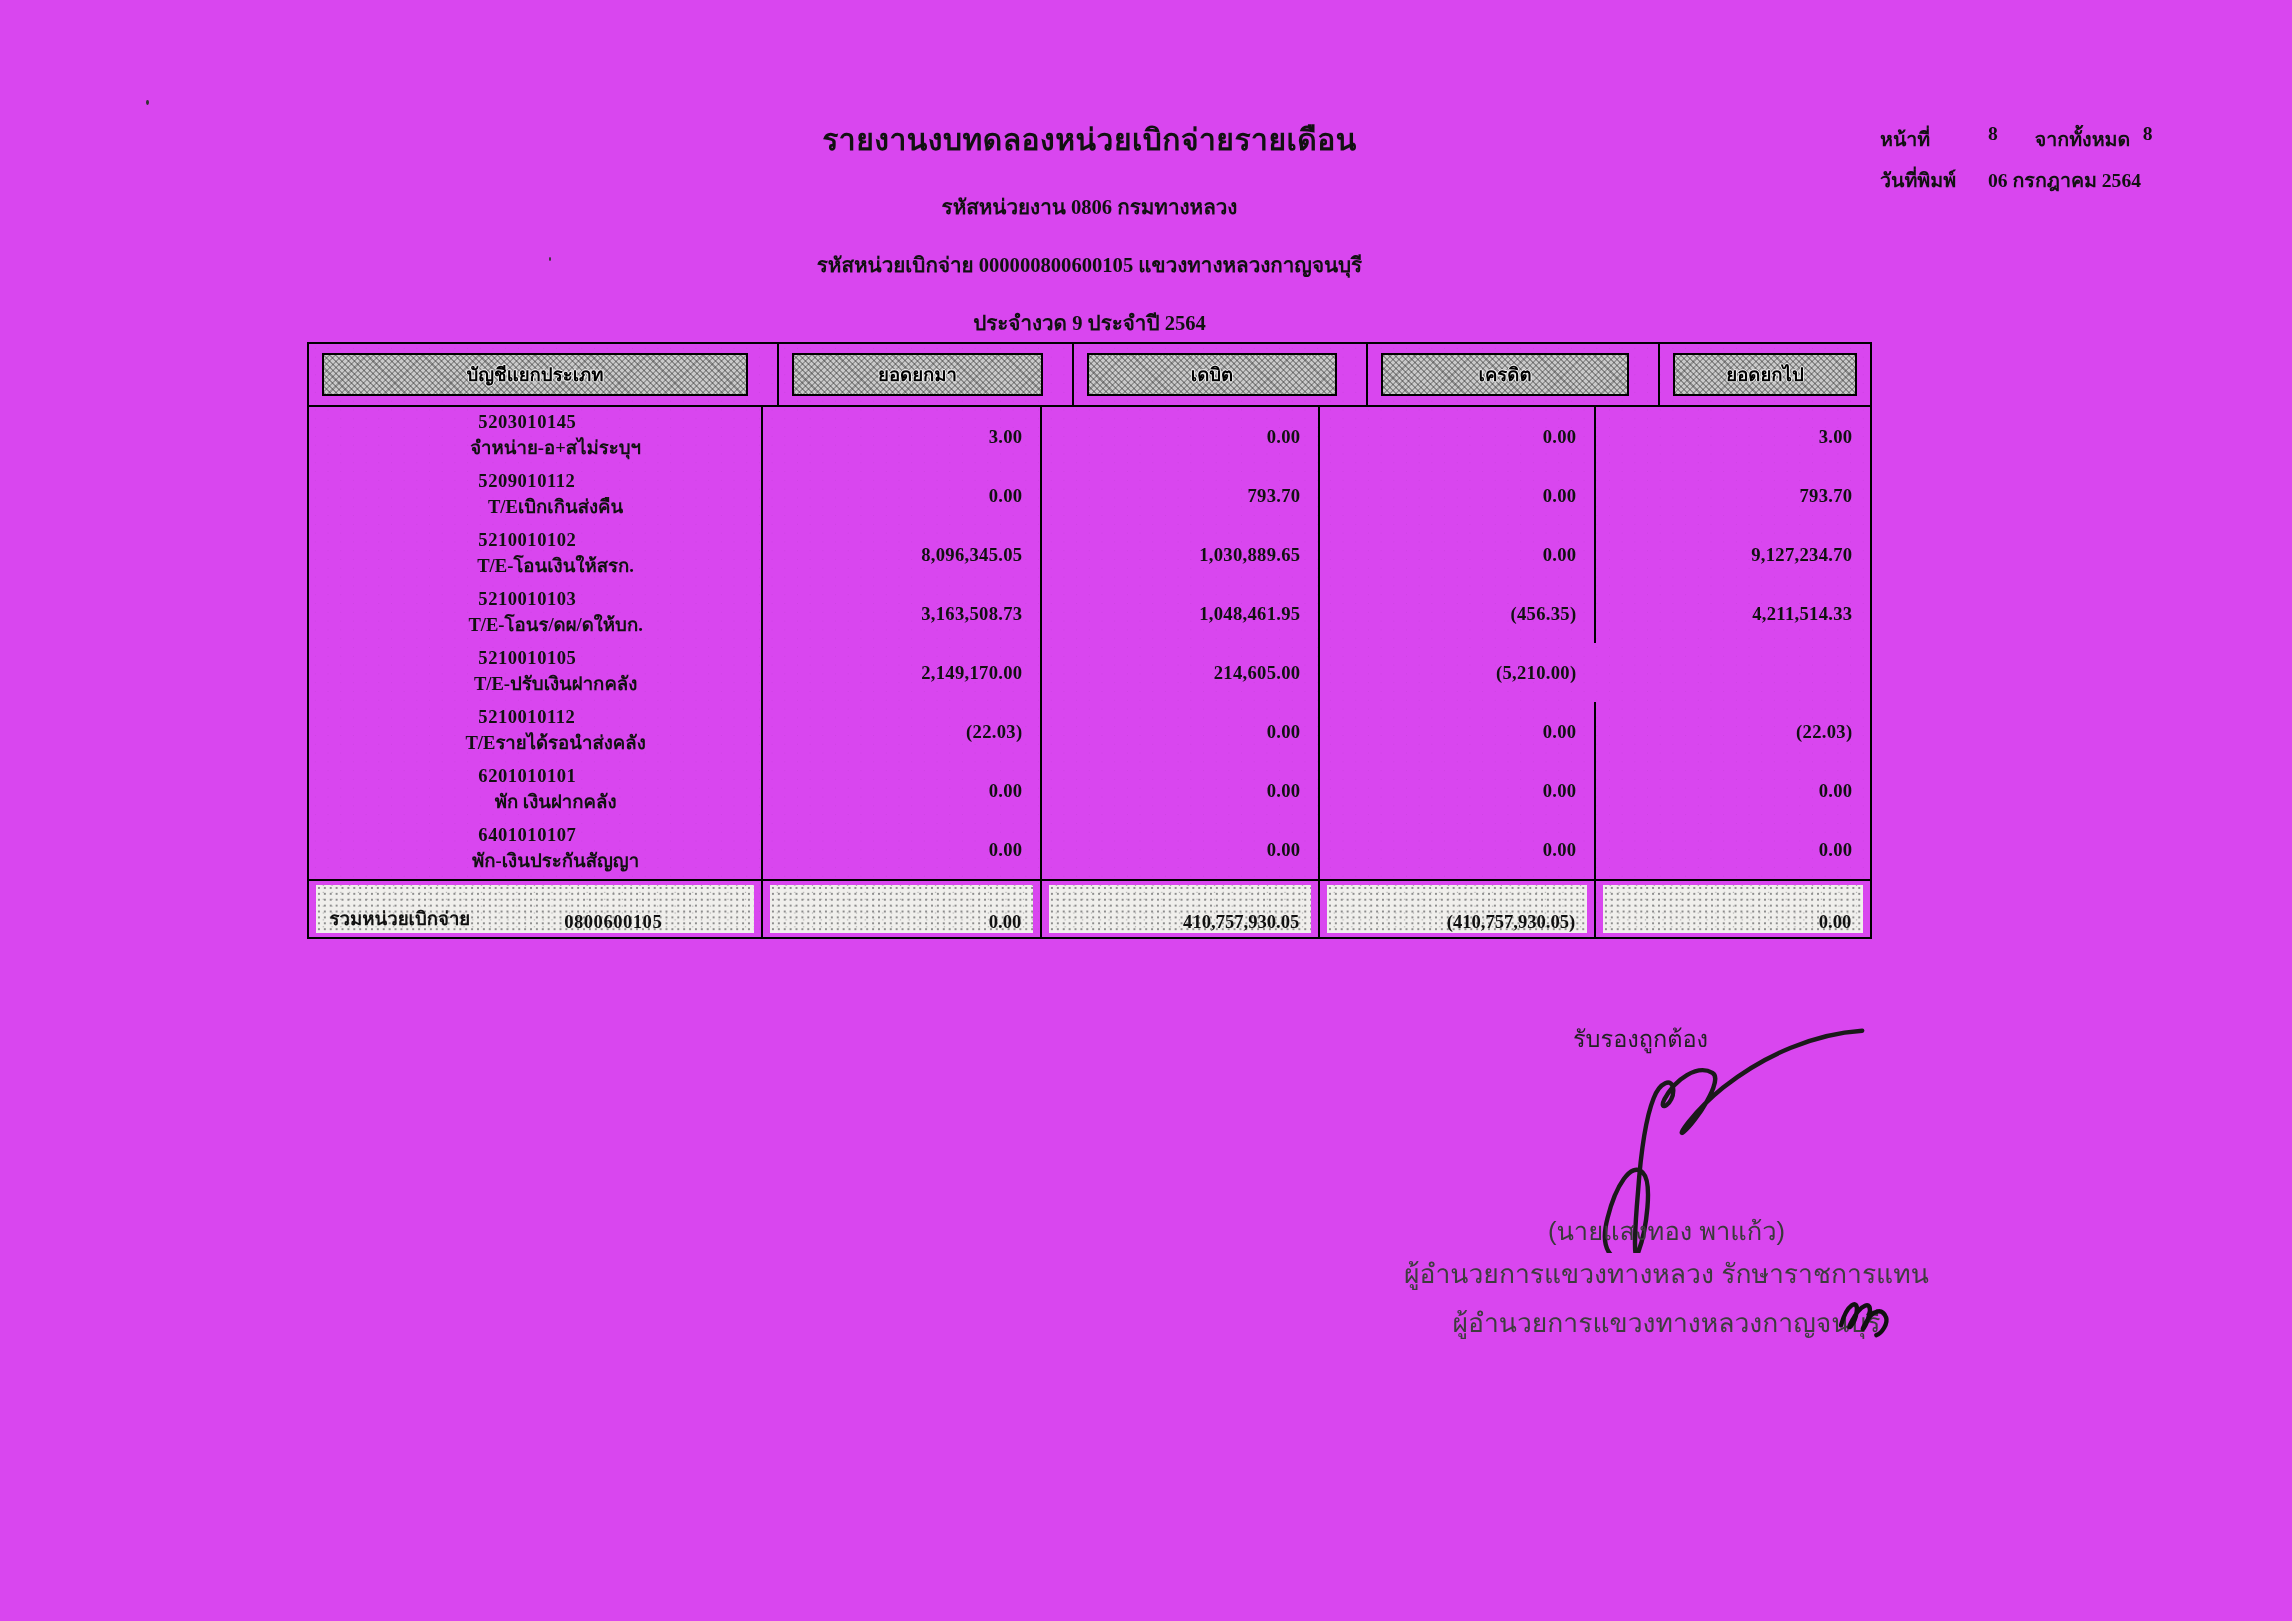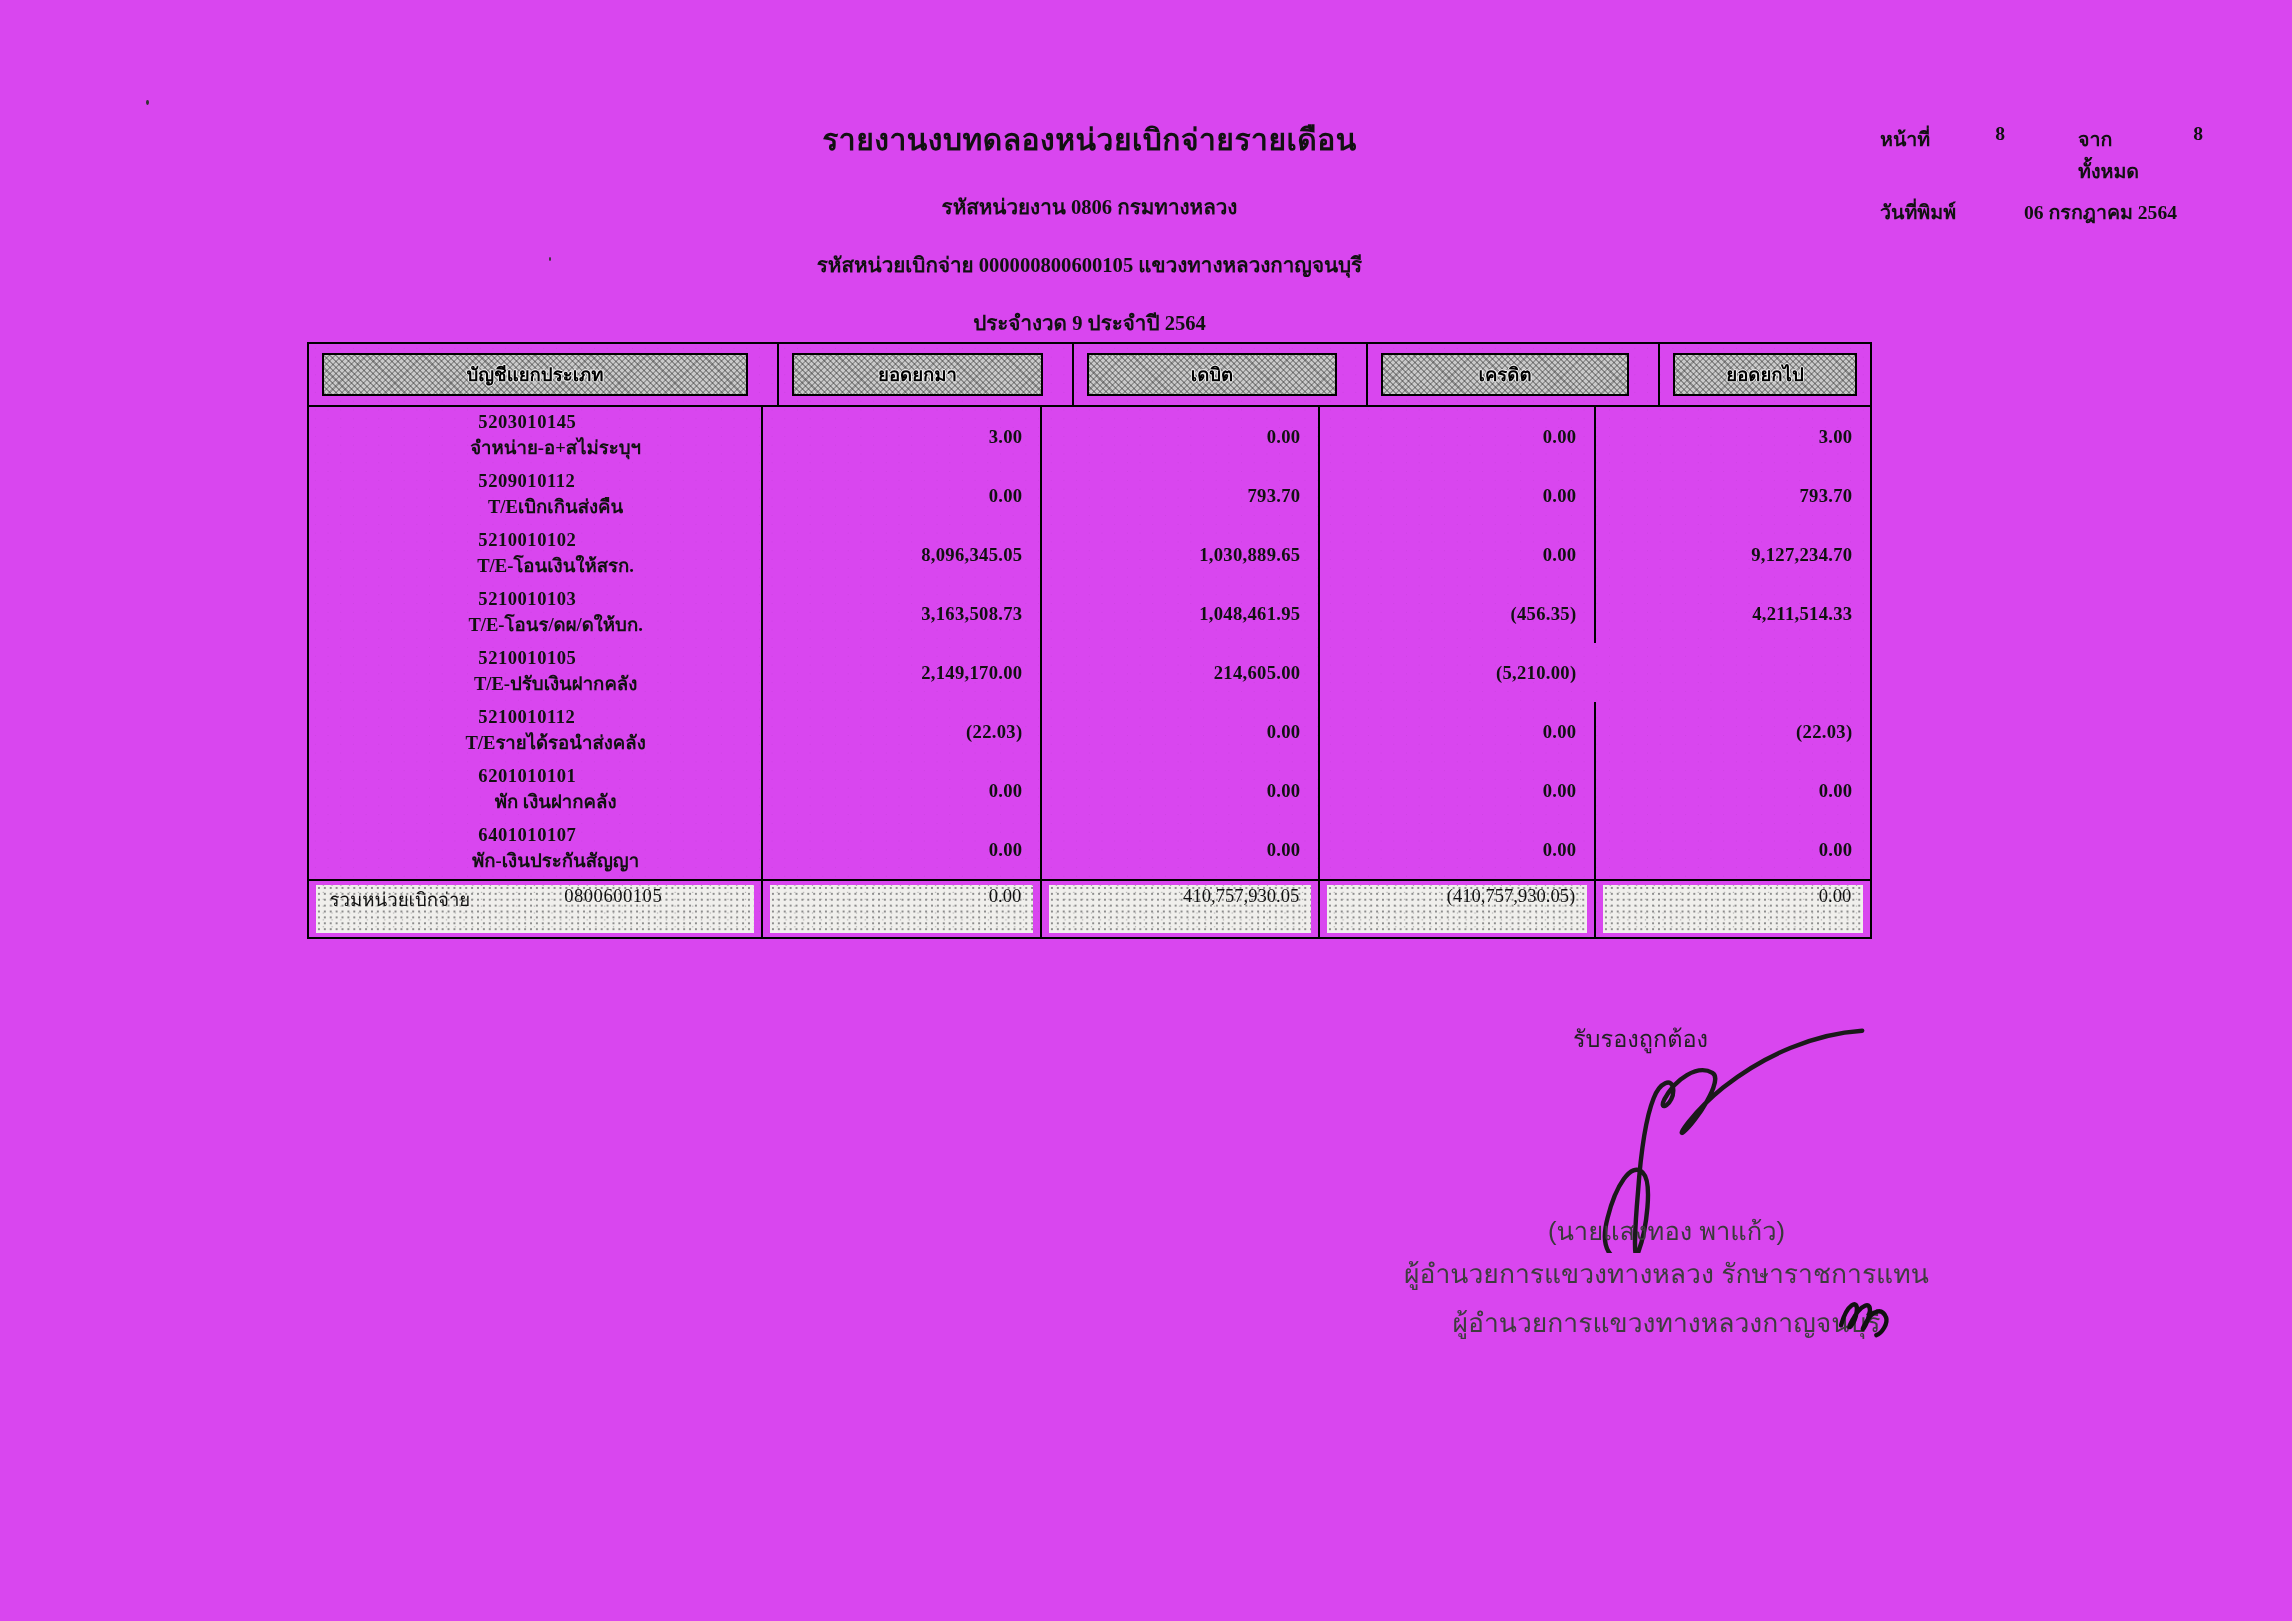--- a/index.html
+++ b/index.html
@@ -20,21 +20,21 @@
   }
   .doc-title{font-size:30px;font-weight:700;letter-spacing:0.5px;}
   .doc-sub1{margin-top:26.5px;font-size:20.6px;font-weight:700;}
   .doc-sub2{margin-top:25.5px;font-size:20.6px;font-weight:700;}
   .doc-sub3{margin-top:24.5px;font-size:20.6px;font-weight:700;}
 
   .page-meta{
     position:absolute;right:118px;top:123px;width:323px;
     font-size:19.6px;font-weight:700;
   }
-  .page-meta .row{display:flex;margin-bottom:8.8px;gap:36px;}
+  .page-meta .row{display:flex;margin-bottom:8.8px;}
   .page-meta .lbl{width:108px;}
   .page-meta .val{margin-right:37px;}
   .page-meta .val:last-child{margin-right:0;}
 
   
   .tbl{
     position:absolute;left:307px;top:342px;width:1565px;
     border:2.9px solid #000;
     box-sizing:border-box;
     background:
@@ -73,22 +73,22 @@
 
   
   .sbox{
     flex:1;margin:3.9px 6.9px;height:calc(100% - 7.8px);
     background-color:#f0efec;
     background-image:
       radial-gradient(#8d8d8d 0.8px, transparent 1px),
       radial-gradient(#a5a5a5 0.8px, transparent 1px);
     background-size:5.9px 5.9px,8.8px 6.9px;
     background-position:0 0,2.9px 3.9px;
-    display:flex;align-items:flex-start;box-sizing:border-box;
-    font-size:18.6px;font-weight:400;
+    display:flex;align-items:flex-end;box-sizing:border-box;
+    font-size:18.6px;font-weight:700;
   }
   .sbox.left{justify-content:flex-start;padding-left:13.7px;}
   .sbox.right{justify-content:flex-end;padding-right:11.8px;}
   .tot-code{margin-left:94px;letter-spacing:0.5px;}
 
   
   .sig-block{
     position:absolute;left:1392px;top:1010px;width:549px;
     text-align:center;
   }

